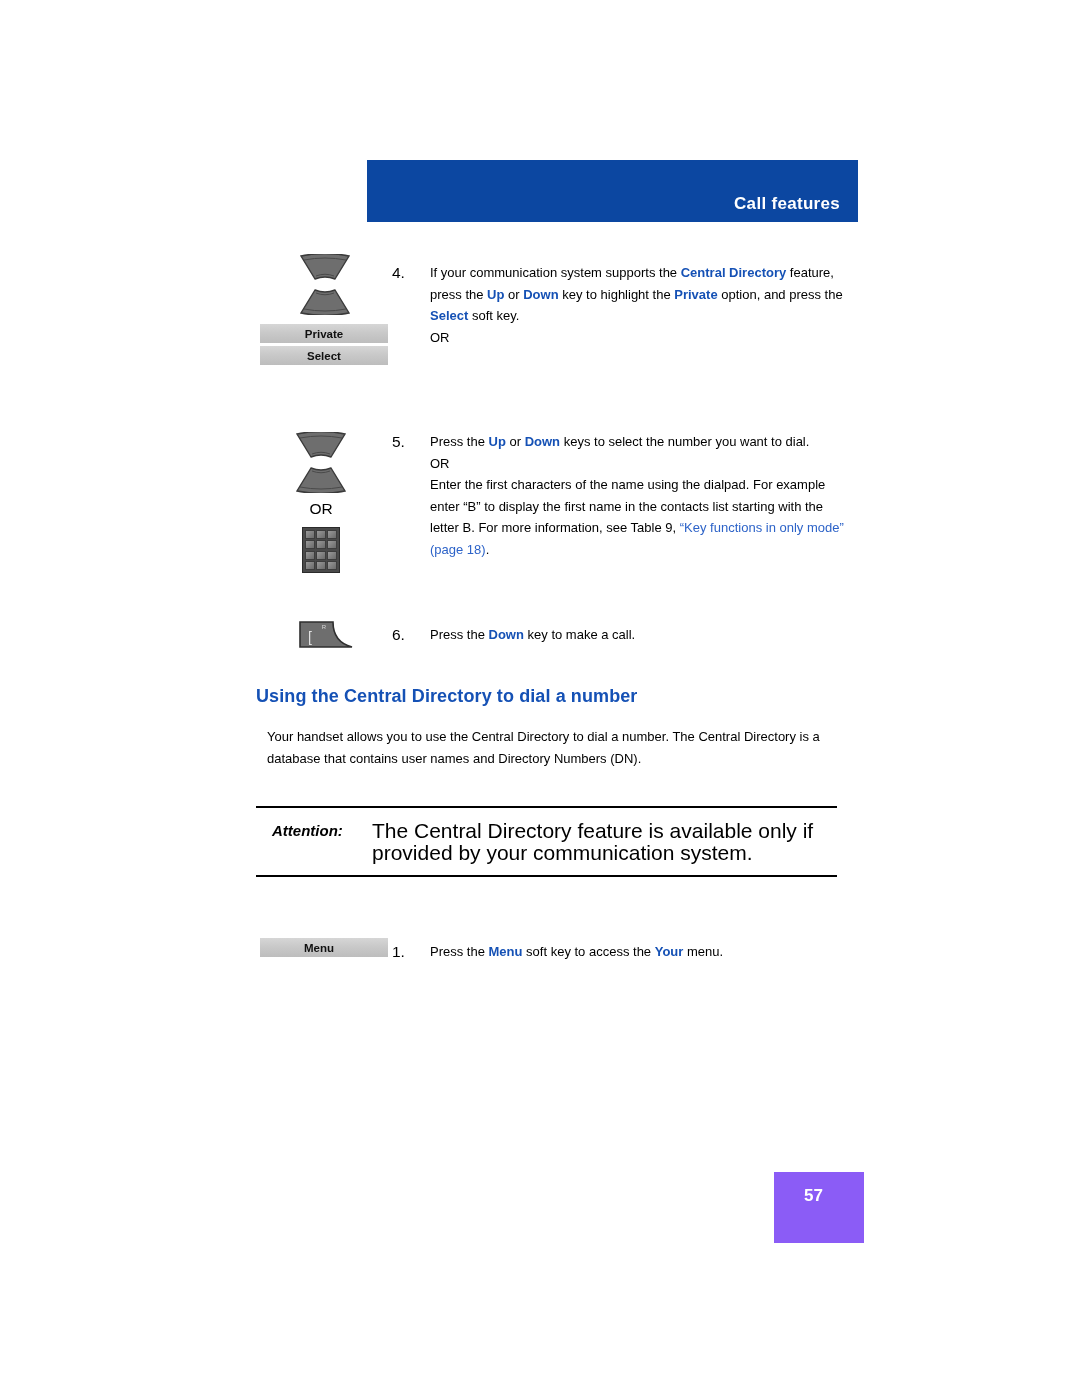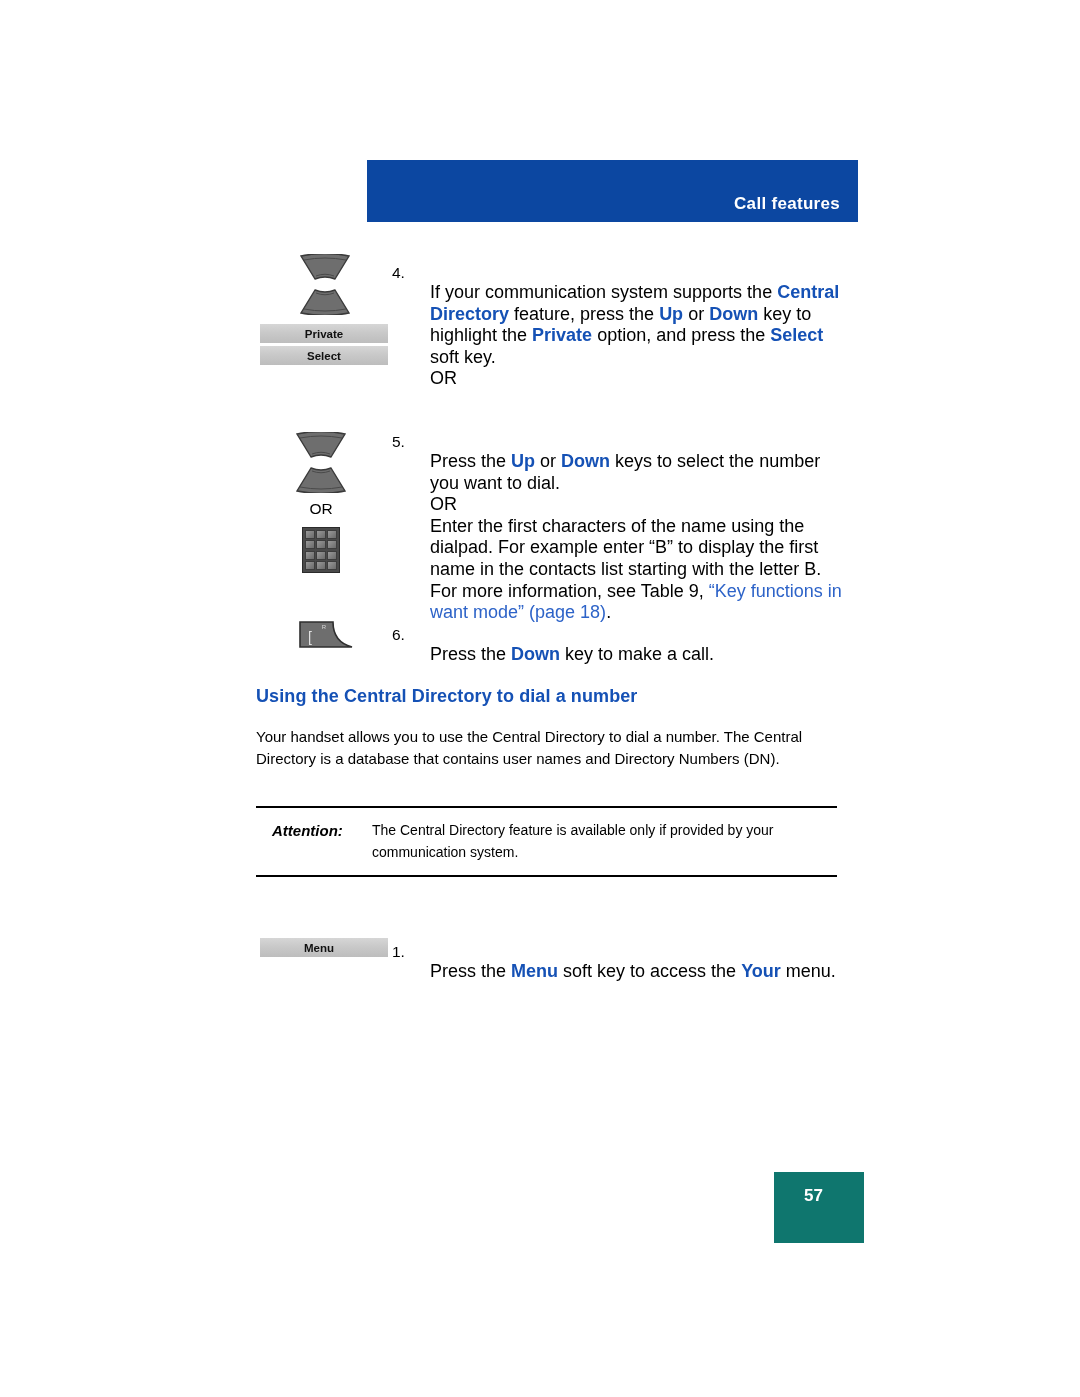--- a/index.html
+++ b/index.html
@@ -50,24 +50,23 @@
     display: flex;
     align-items: flex-start;
   }
   .step-num {
     width: 38px;
     font-size: 15.5px;
     line-height: 21.6px;
     flex: none;
   }
   .step-body {
-    font-size: 18px;
+    font-size: 13px;
     line-height: 21.6px;
     width: 420px;
-    margin-top: 20px;
   }
   .b {
     color: #1551B5;
     font-weight: bold;
   }
   .lnk {
     color: #2D63C8;
   }
 
   
@@ -142,23 +141,24 @@
     top: 686px;
     font-size: 18px;
     font-weight: bold;
     color: #1551B5;
     letter-spacing: 0.1px;
   }
 
   
   .para {
     position: absolute;
-    font-size: 15px;
+    font-size: 13px;
     line-height: 21.6px;
     color: #000000;
+    margin-left: 11px;
   }
 
   
   .attention-block {
     position: absolute;
     left: 256px;
     top: 806px;
     width: 581px;
   }
   .rule {
@@ -173,33 +173,33 @@
   .attention-label {
     font-size: 15px;
     font-weight: bold;
     font-style: italic;
     width: 100px;
     flex: none;
     line-height: 21.6px;
     margin-left: 8px;
   }
   .attention-text {
-    font-size: 14px;
+    font-size: 21px;
     line-height: 21.6px;
     width: 466px;
   }
 
   
   .page-number-box {
     position: absolute;
     left: 774px;
     top: 1172px;
     width: 90px;
     height: 71px;
-    background: #0f766e;
+    background: #8b5cf6;
     color: #ffffff;
     font-size: 17px;
     font-weight: bold;
     box-sizing: border-box;
     padding: 14px 0 0 30px;
   }
 </style>
 </head>
 <body>
 
@@ -270,21 +270,21 @@
       <span></span>
       <span></span>
     </div>
   </div>
 
   <div class="step" style="left:392px; top:431px;">
     <div class="step-num">5.</div>
     <div class="step-body">
       <span>Press the <span class="b">Up</span> or <span class="b">Down</span> keys to select the number you want to dial.</span><br>
       <span>OR</span><br>
-      <span>Enter the first characters of the name using the dialpad. For example enter “B” to display the first name in the contacts list starting with the letter B. For more information, see Table 9, <span class="lnk">“Key functions in want mode”</span> <span class="lnk">(page 18)</span>.</span>
+      <span>Enter the first characters of the name using the dialpad. For example enter “B” to display the first name in the contacts list starting with the letter B. For more information, see Table 9, <span class="lnk">“Key functions in only mode”</span> <span class="lnk">(page 18)</span>.</span>
     </div>
   </div>
 
   <div class="icon-col" style="left:298px; top:620px;">
     <div class="callkey">
       <svg width="56" height="30" viewBox="0 0 56 30">
         <path d="M2 2 L35 2 Q35 22 54 27 L2 27 Z" fill="#6E6E6E" stroke="#2f2f2f" stroke-width="1.6"></path>
         <text x="26" y="9" font-family="Liberation Sans, sans-serif" font-size="6" fill="#d8d8d8" text-anchor="middle">R</text>
         <text x="10" y="22" font-family="Liberation Sans, sans-serif" font-size="14" fill="#e0e0e0">[</text>
       </svg>

